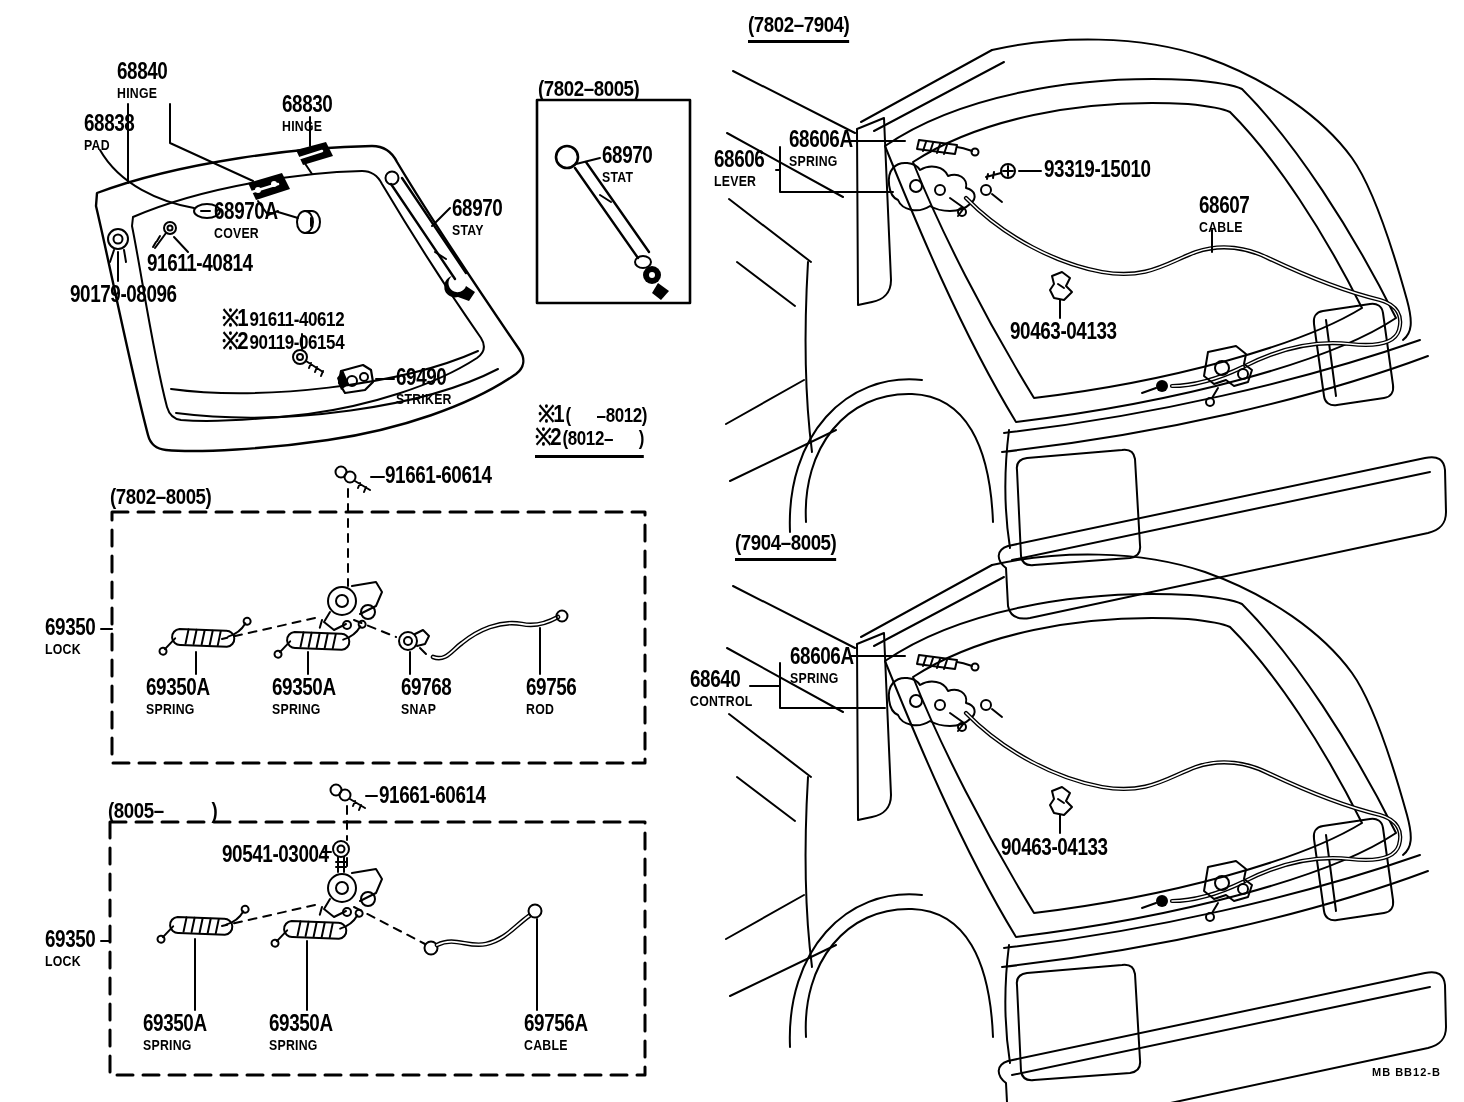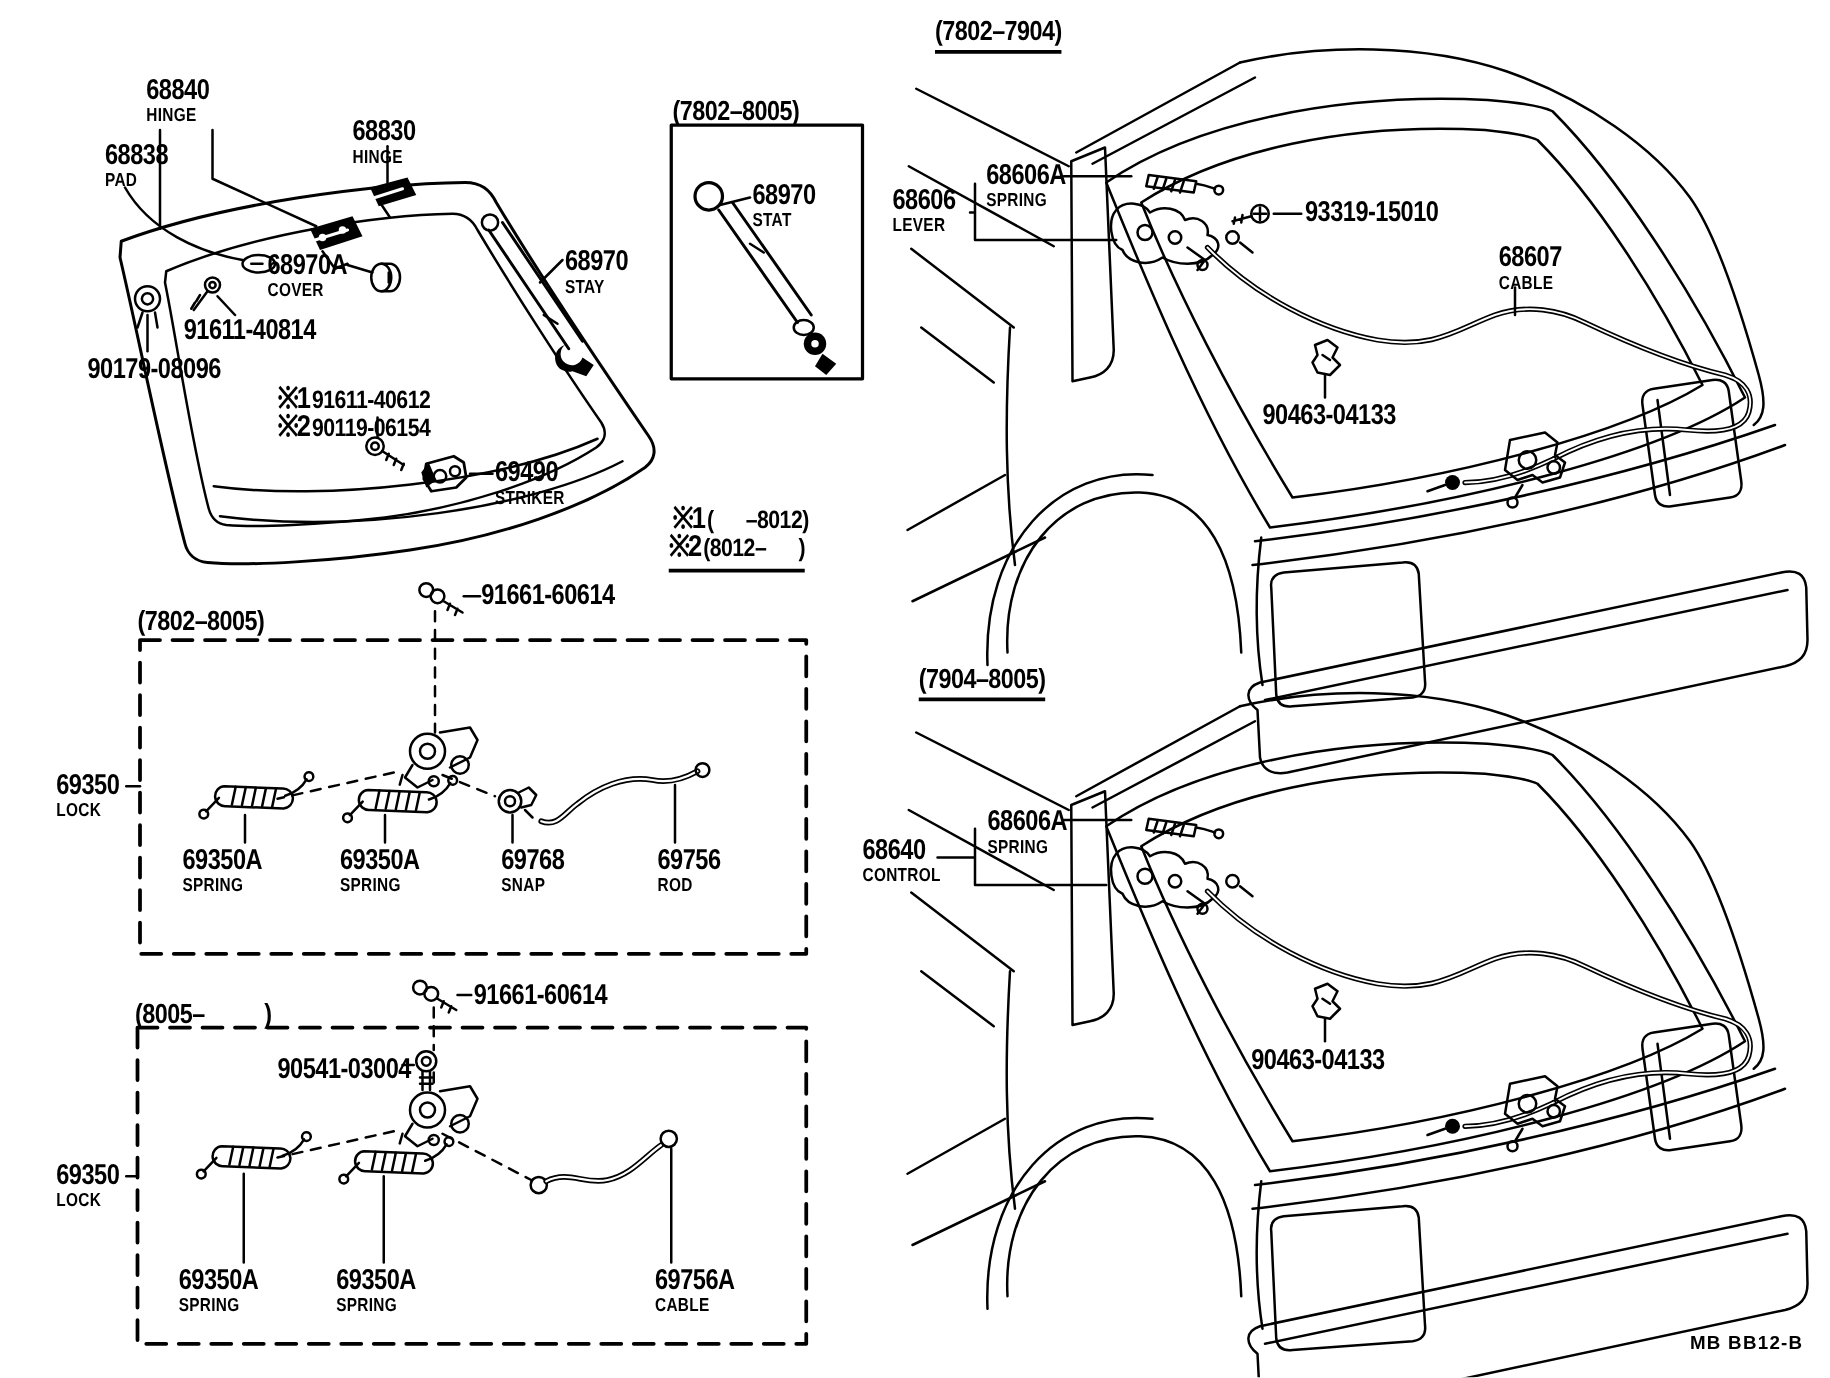--- a/index.html
+++ b/index.html
@@ -11,21 +11,21 @@
   .plabel .num{display:block;font-size:23px;}
   .plabel .cap{display:block;font-size:15px;margin-top:1px;letter-spacing:0.3px;}
   .header{position:absolute;font-size:22px;font-weight:700;white-space:pre;
           transform:scaleX(0.85);transform-origin:left top;letter-spacing:-0.5px;}
   .header.u{border-bottom:3px solid #000;padding-bottom:2px;}
   .note{position:absolute;display:flex;align-items:baseline;gap:3px;font-weight:700;
         white-space:pre;transform:scaleX(0.85);transform-origin:left top;}
   .note .mark{font-size:24px;letter-spacing:-2px;}
   .note .txt{font-size:20px;letter-spacing:-0.5px;}
   .note.u{border-bottom:3.5px solid #000;padding-bottom:3px;}
-  .footer-code{position:absolute;font-size:15px;font-weight:700;letter-spacing:1px;}
+  .footer-code{position:absolute;font-size:11px;font-weight:700;letter-spacing:1px;margin-left:20px;}
 </style>
 </head>
 <body>
 
 <div class="canvas">
 
 <svg class="art" width="1464" height="1102" viewBox="0 0 1464 1102">
 <defs>
   <g id="coil-spring">
     <path d="M0,-7 L46,-2 A8,8 0 0 1 46,14 L0,9 A8,8 0 0 1 0,-7 Z"></path>

